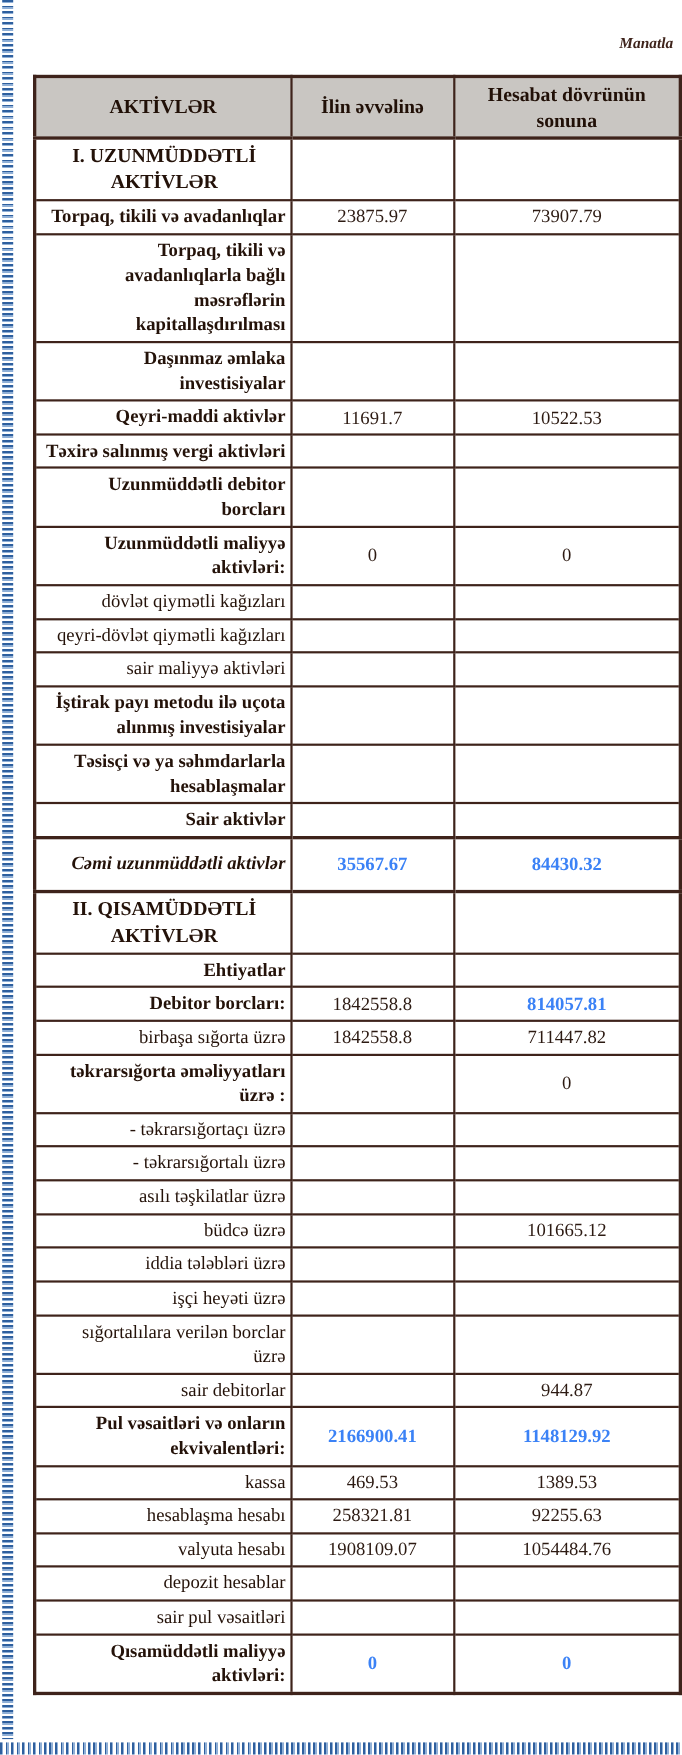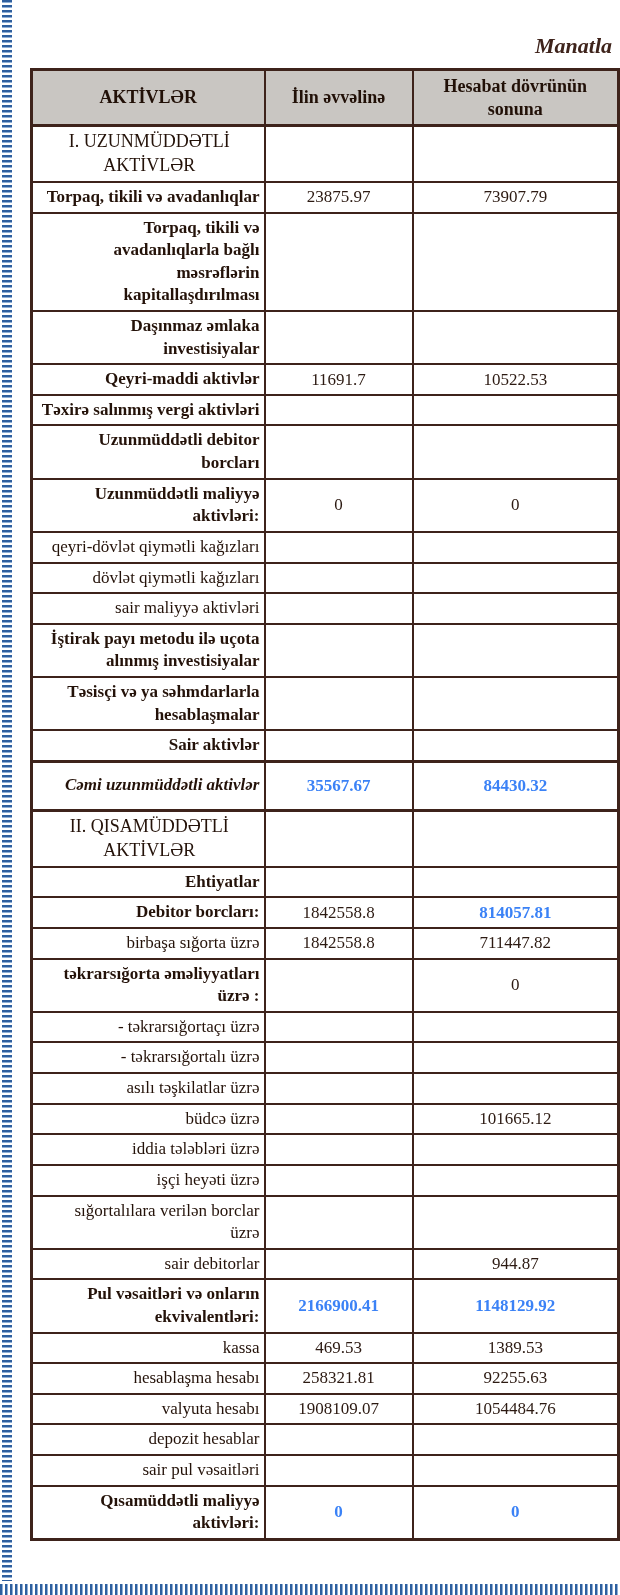--- a/index.html
+++ b/index.html
@@ -18,21 +18,21 @@
   }
   .stripes-bottom {
     position:absolute; left:0; right:0; bottom:0; height:11px;
     background:repeating-linear-gradient(to right,
       var(--stripe, #2e5f9e) 0 1.8px,
       #8fafd6 1.8px 3px,
       #ffffff 3px 5px);
   }
   .note {
     position:absolute; top:33px; right:8px;
-    font-weight:bold; font-style:italic; font-size:22px;
+    font-weight:bold; font-style:italic; font-size:14px;
     color:var(--border, #3e231b);
   }
   table.sheet {
     position:absolute; left:30px; top:68px; width:587px;
     border-collapse:collapse;
     border:3px solid var(--border, #3e231b);
     table-layout:fixed;
   }
   col.c1 { width:233px; }
   col.c2 { width:148px; }
@@ -50,21 +50,21 @@
   }
   td.label {
     font-size:17px; line-height:1.33;
     padding:3px 4px 3px 6px;
     text-align:right;
   }
   td.label.item   { font-weight:bold; }
   td.label.sub    { font-weight:normal; padding-left:11px; }
   td.label.indent { padding-left:11px; }
   td.label.section {
-    font-weight:normal; text-align:center; font-size:18px;
+    font-weight:bold; text-align:center; font-size:18px;
     height:48px;
   }
   td.label.total {
     font-weight:bold; font-style:italic; text-align:right;
     height:40px;
   }
   tr.total-row td { border-top:3px solid var(--border, #3e231b);
                     border-bottom:3px solid var(--border, #3e231b); }
   td.val {
     font-size:17px; text-align:center; padding:2px 3px;
@@ -128,26 +128,26 @@
         <td class="label item">Uzunmüddətli debitor borcları</td>
         <td class="val"></td>
         <td class="val"></td>
       </tr>
       <tr>
         <td class="label item">Uzunmüddətli maliyyə aktivləri:</td>
         <td class="val">0</td>
         <td class="val">0</td>
       </tr>
       <tr>
+        <td class="label sub">dövlət qiymətli kağızları</td>
+        <td class="val"></td>
+        <td class="val"></td>
+      </tr>
+      <tr>
         <td class="label sub">qeyri-dövlət qiymətli kağızları</td>
-        <td class="val"></td>
-        <td class="val"></td>
-      </tr>
-      <tr>
-        <td class="label sub">dövlət qiymətli kağızları</td>
         <td class="val"></td>
         <td class="val"></td>
       </tr>
       <tr>
         <td class="label sub">sair maliyyə aktivləri</td>
         <td class="val"></td>
         <td class="val"></td>
       </tr>
       <tr>
         <td class="label item">İştirak payı metodu ilə uçota alınmış investisiyalar</td>

